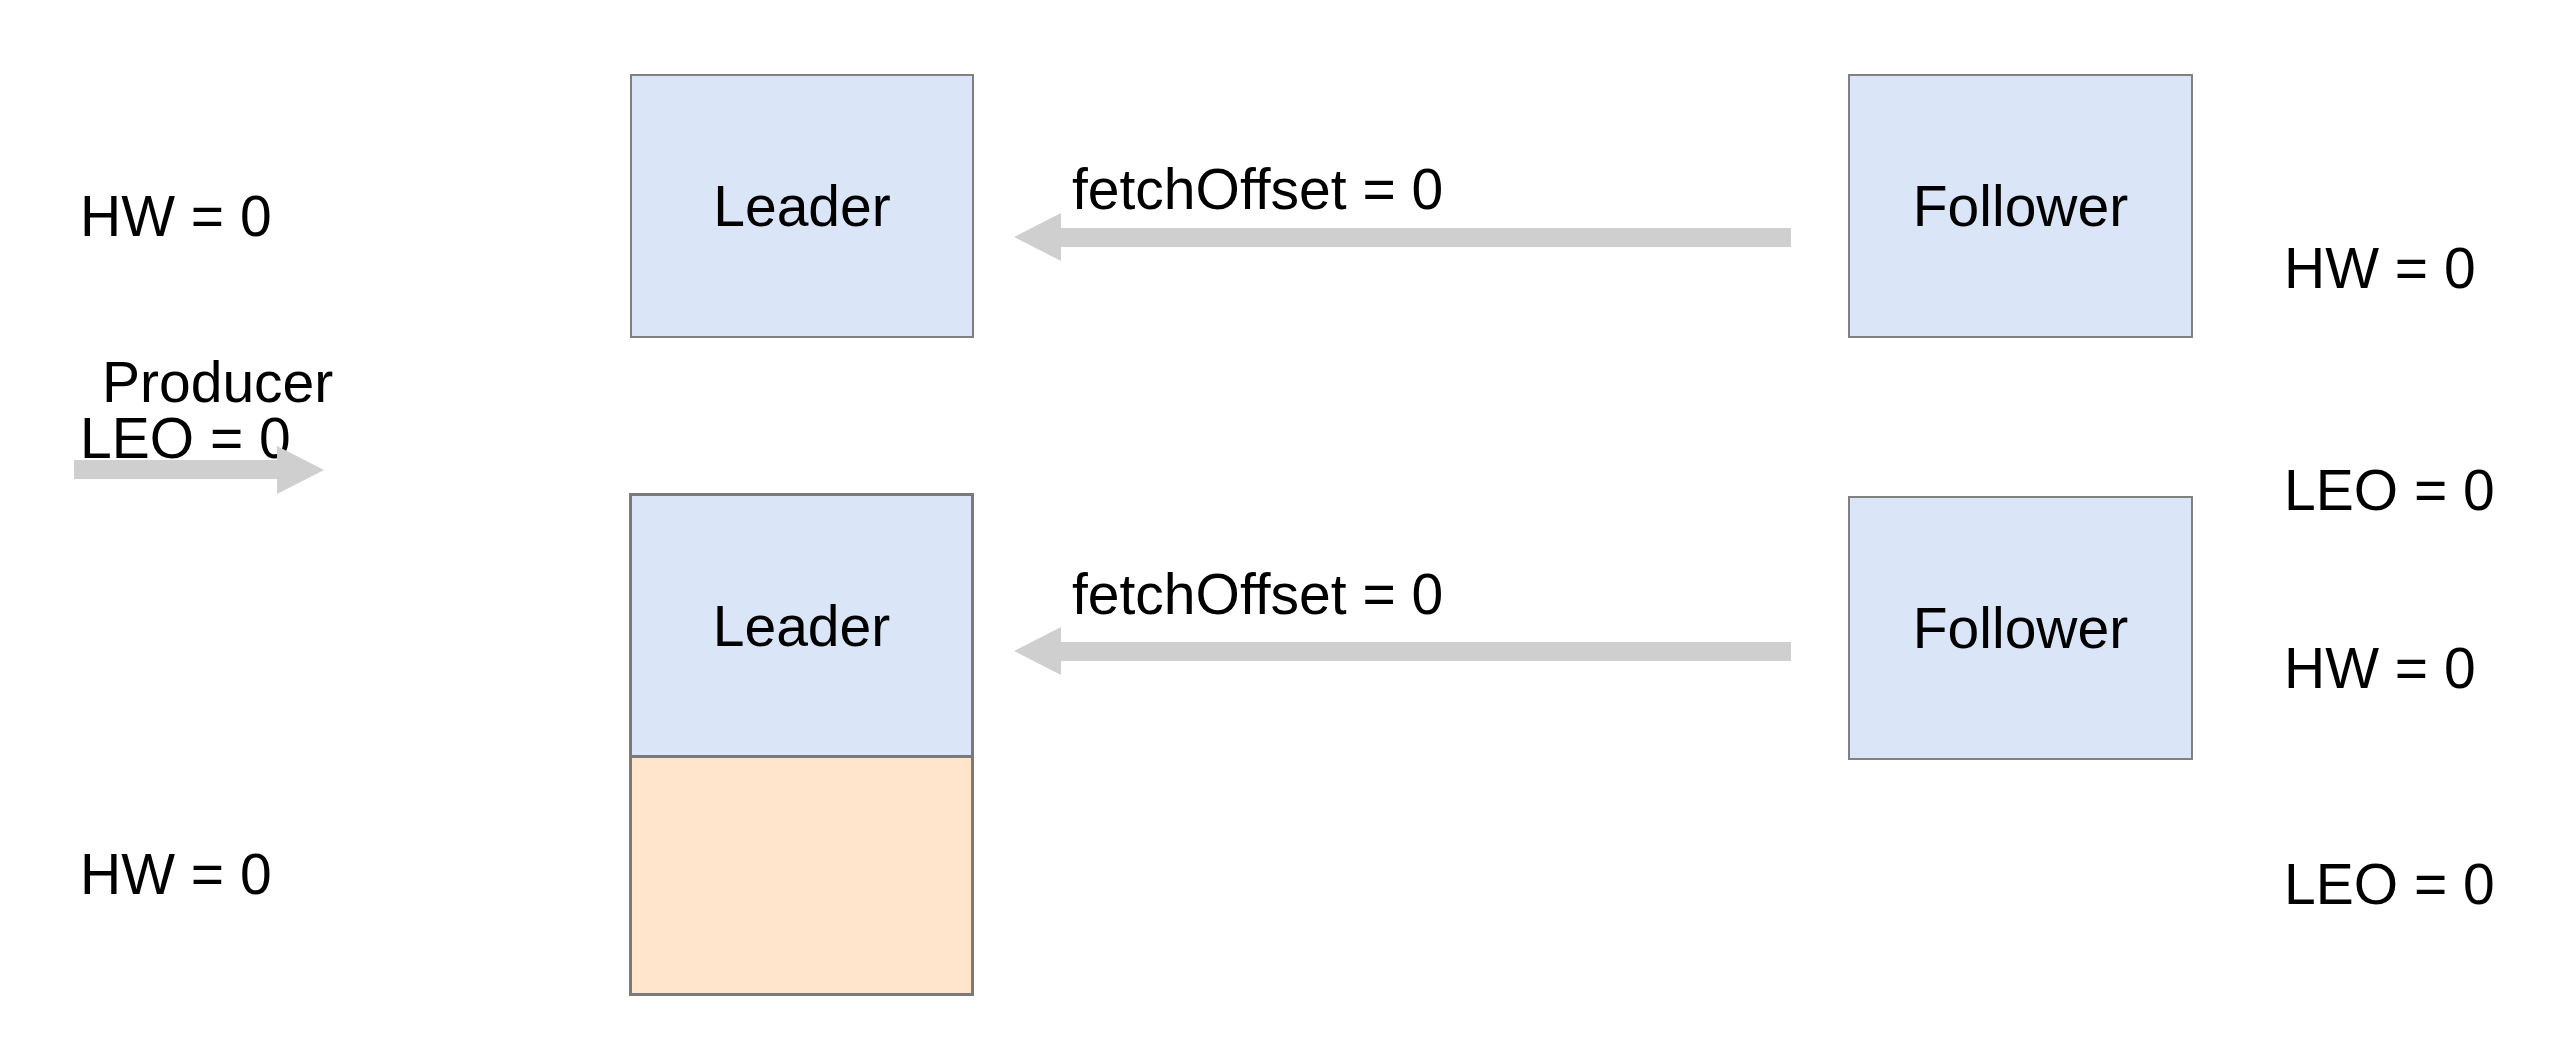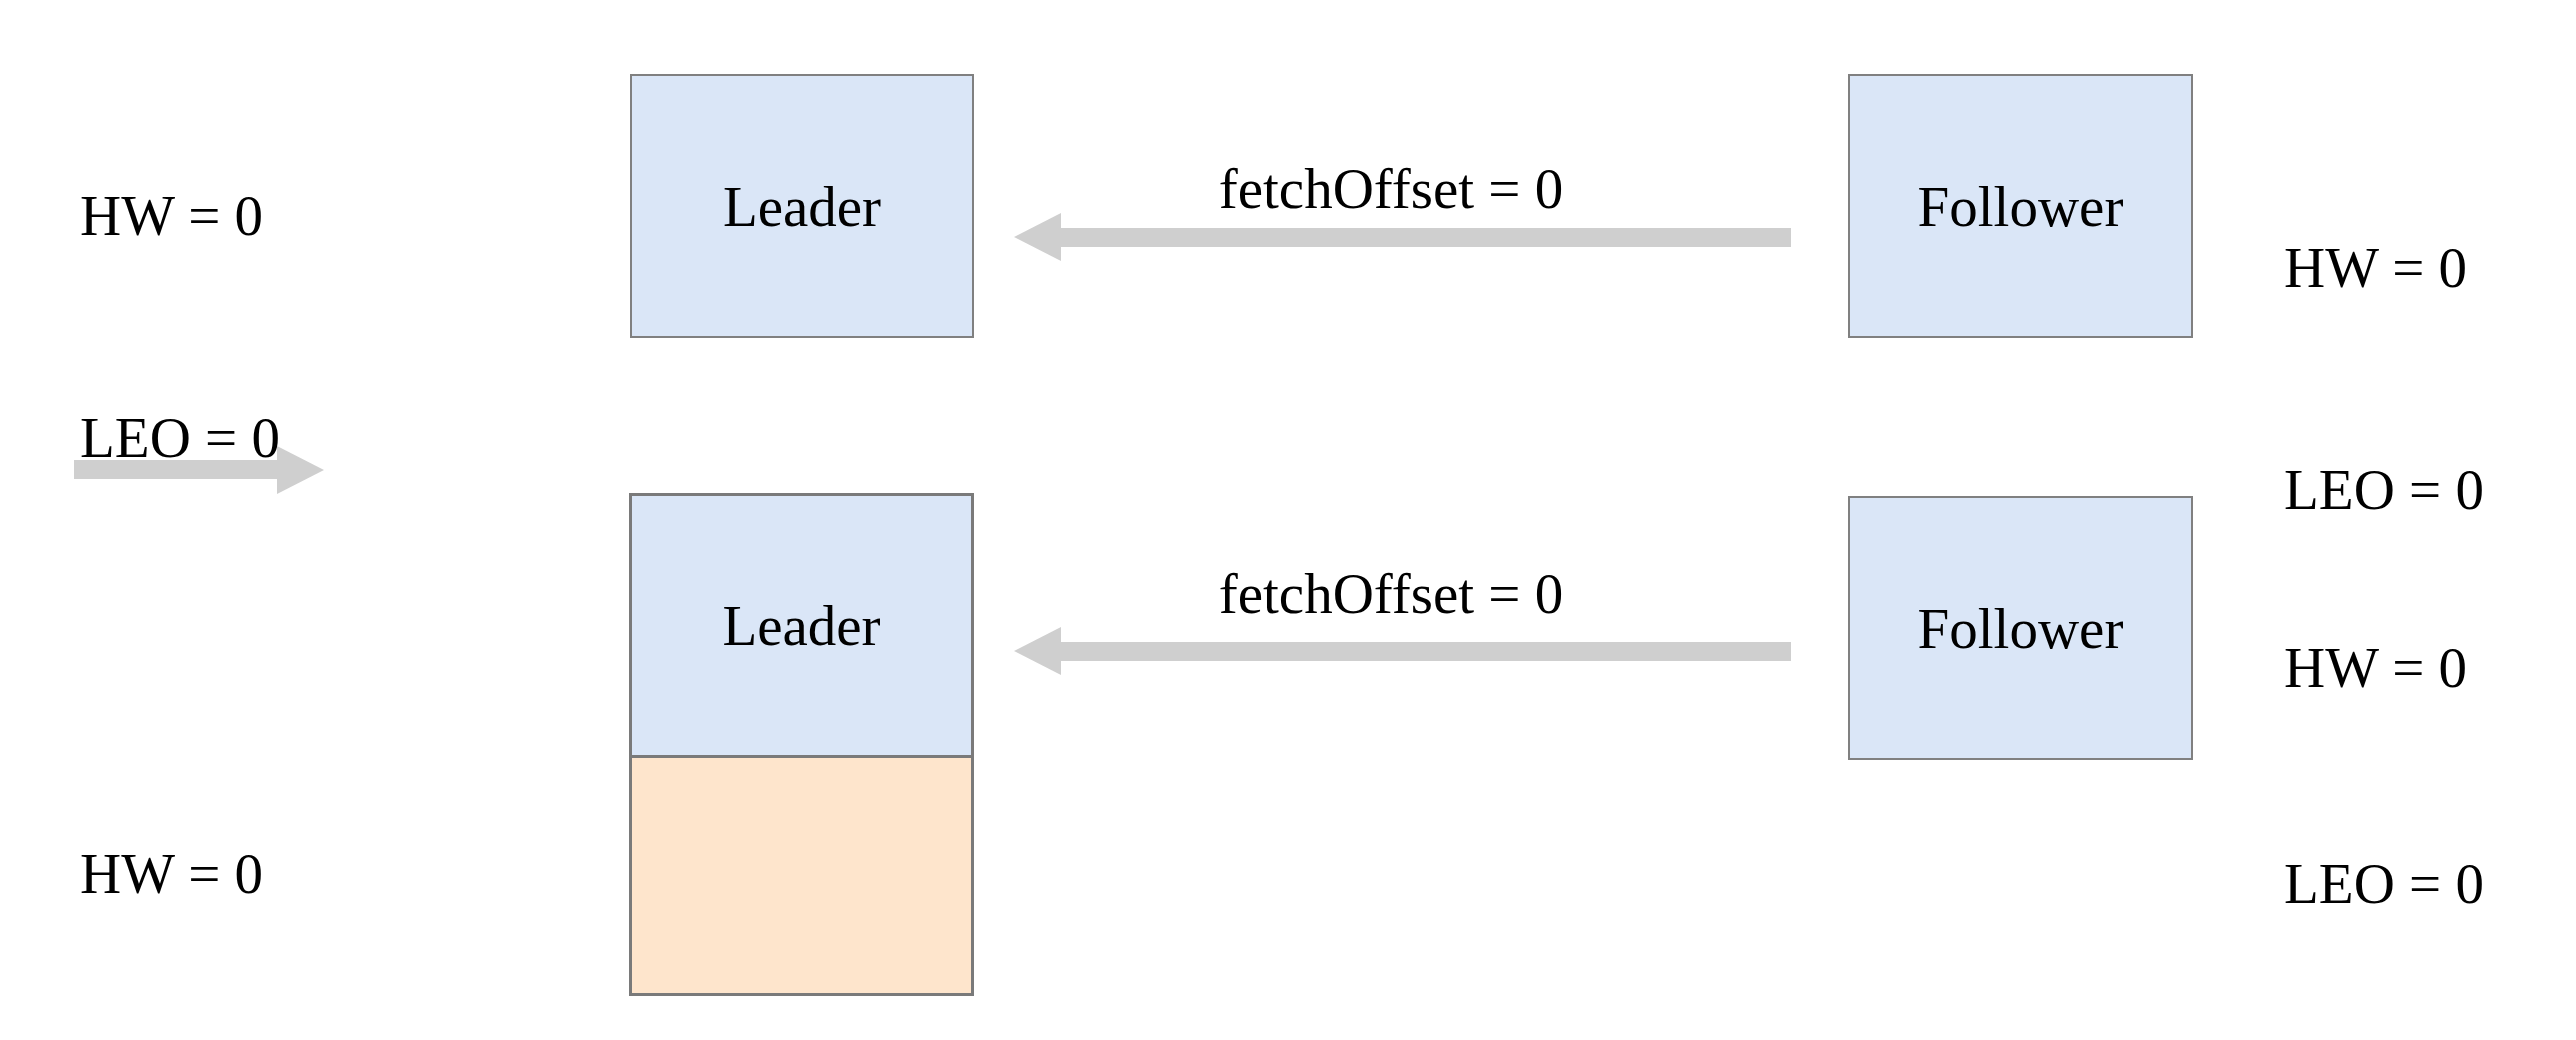--- a/index.html
+++ b/index.html
@@ -5,21 +5,21 @@
   html, body {
     margin: 0;
     padding: 0;
     background: #ffffff;
   }
   .canvas {
     position: relative;
     width: 2576px;
     height: 1040px;
     background: #ffffff;
-    font-family: Liberation Serif, serif;
+    font-family: Liberation Sans, sans-serif;
     color: #000000;
     overflow: hidden;
     border-radius: 25px;
   }
   .txt {
     position: absolute;
     font-size: 57px;
     line-height: 74px;
     white-space: pre;
   }
@@ -61,21 +61,20 @@
   .leader-stack .orange-section {
     flex: 1;
     background: #fee5cc;
   }
 
   .arrow-label {
     position: absolute;
     font-size: 57px;
     line-height: 74px;
     width: 638px;
-    text-align: center;
     white-space: pre;
   }
   .label-fetch-top    { left: 1072px; top: 152px; }
   .label-fetch-bottom { left: 1072px; top: 557px; }
 
   .shaft {
     position: absolute;
     background: #cfcfcf;
   }
   .head {
@@ -131,20 +130,21 @@
 
   <div class="box box-top-right">
     <span>Follower</span>
   </div>
 
   <div class="txt ann-top-right">
     <div>HW = 0</div>
     <div>LEO = 0</div>
   </div>
 
+  <div class="txt producer-label">Producer</div>
 
   <div>
     <div class="shaft producer-shaft"></div>
     <div class="head head-right producer-head"></div>
   </div>
 
   <div class="txt ann-bottom-left">
     <div>HW = 0</div>
     
   </div>

